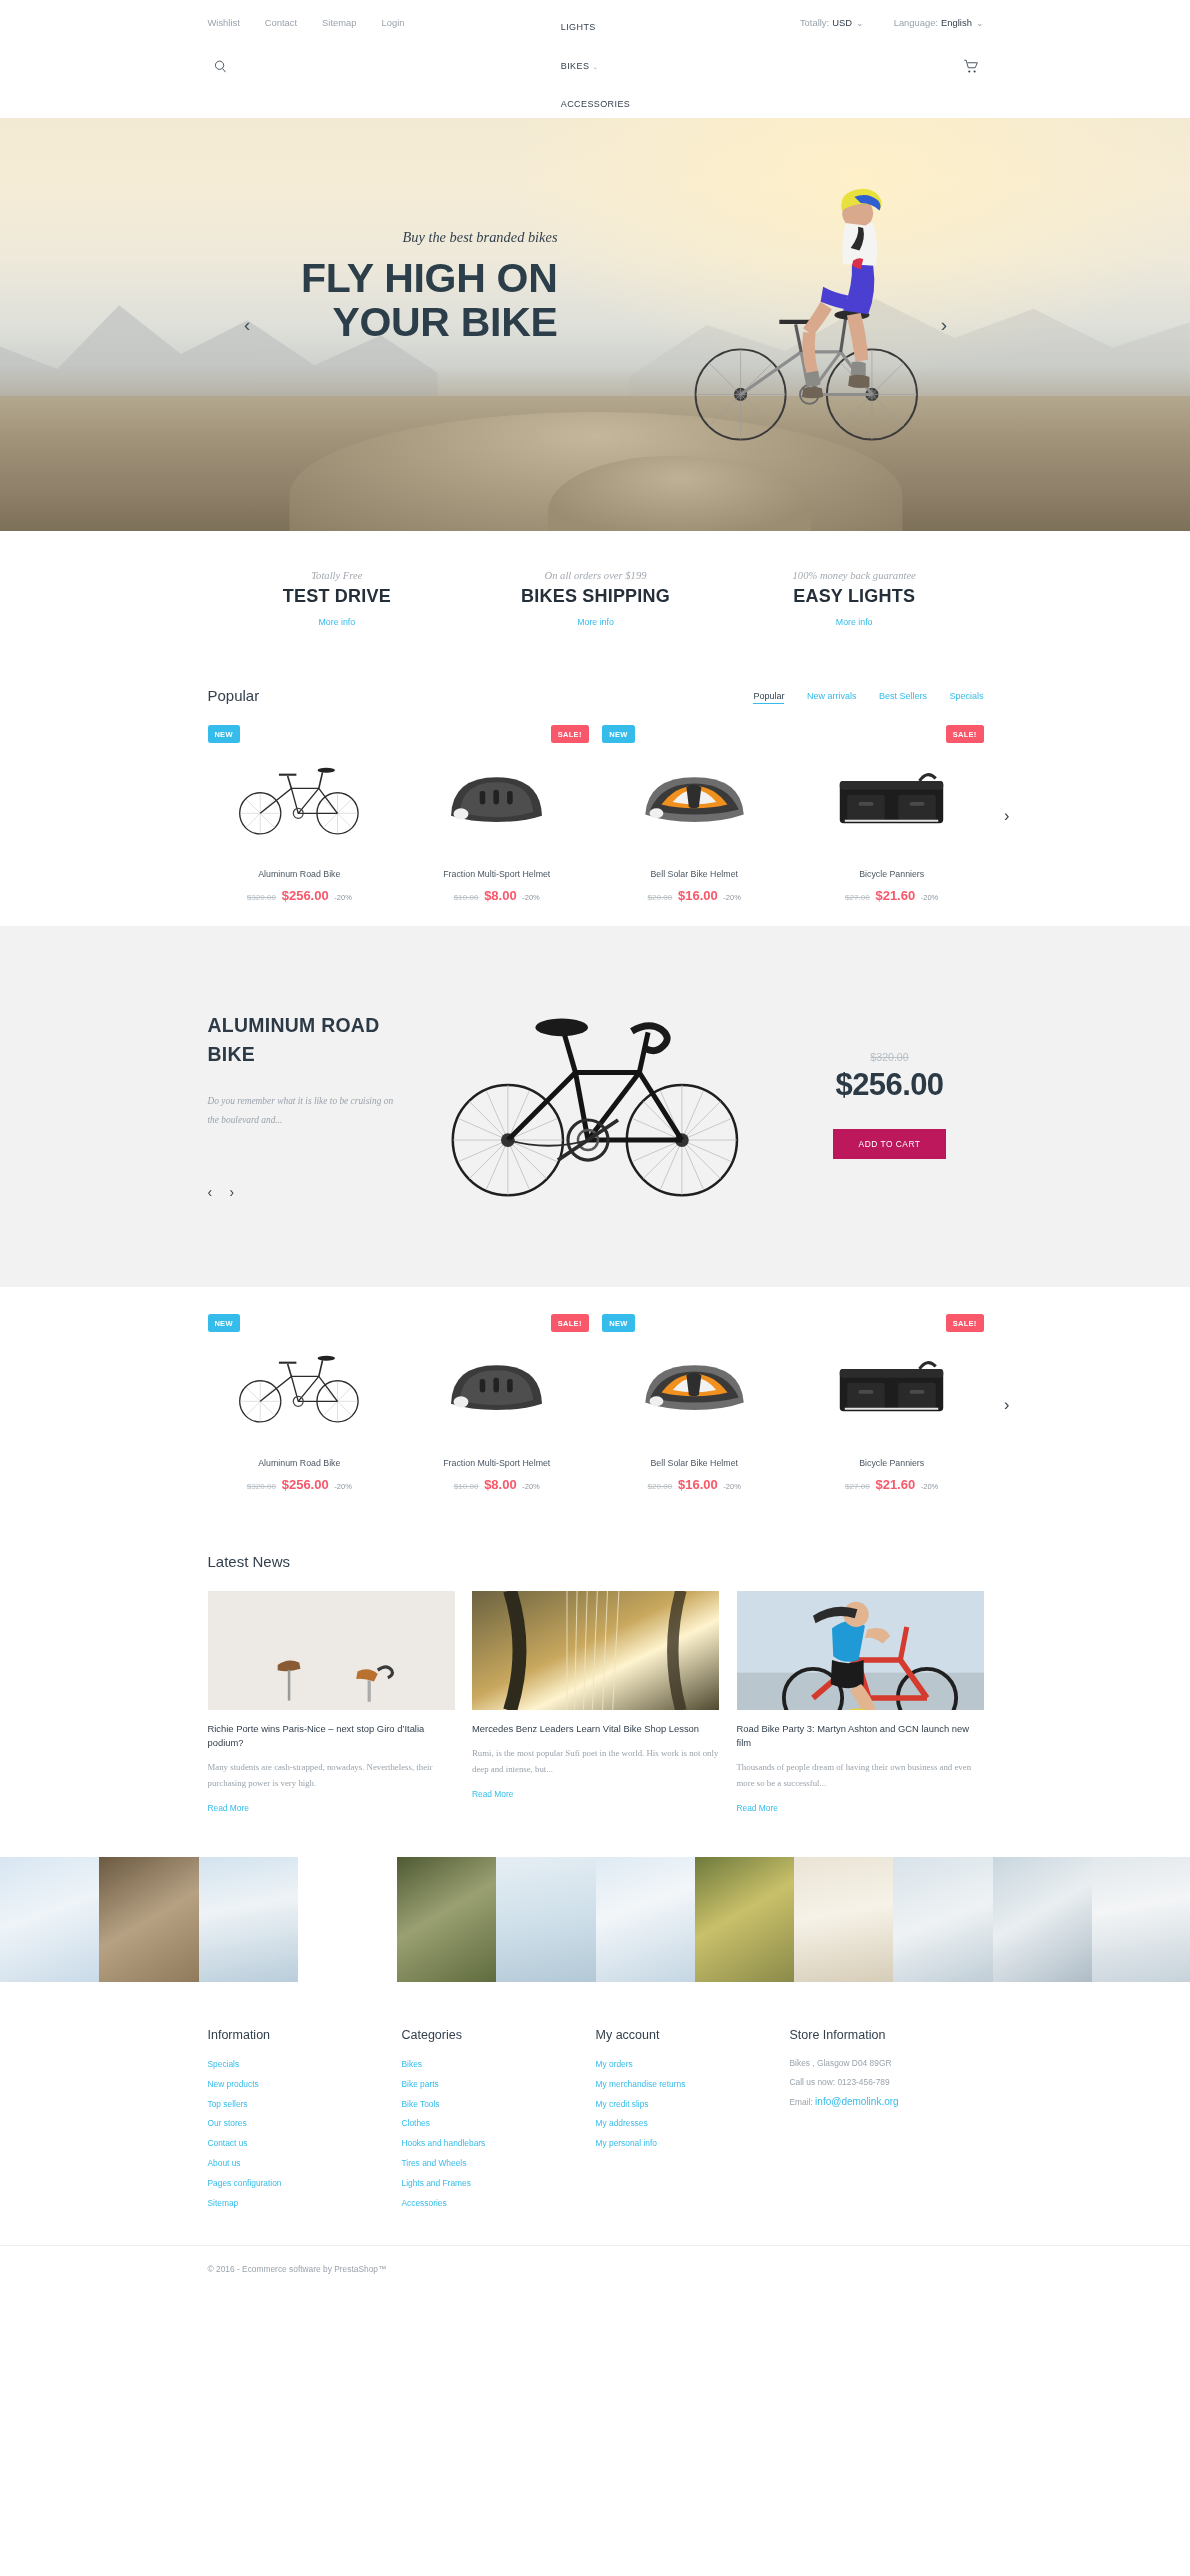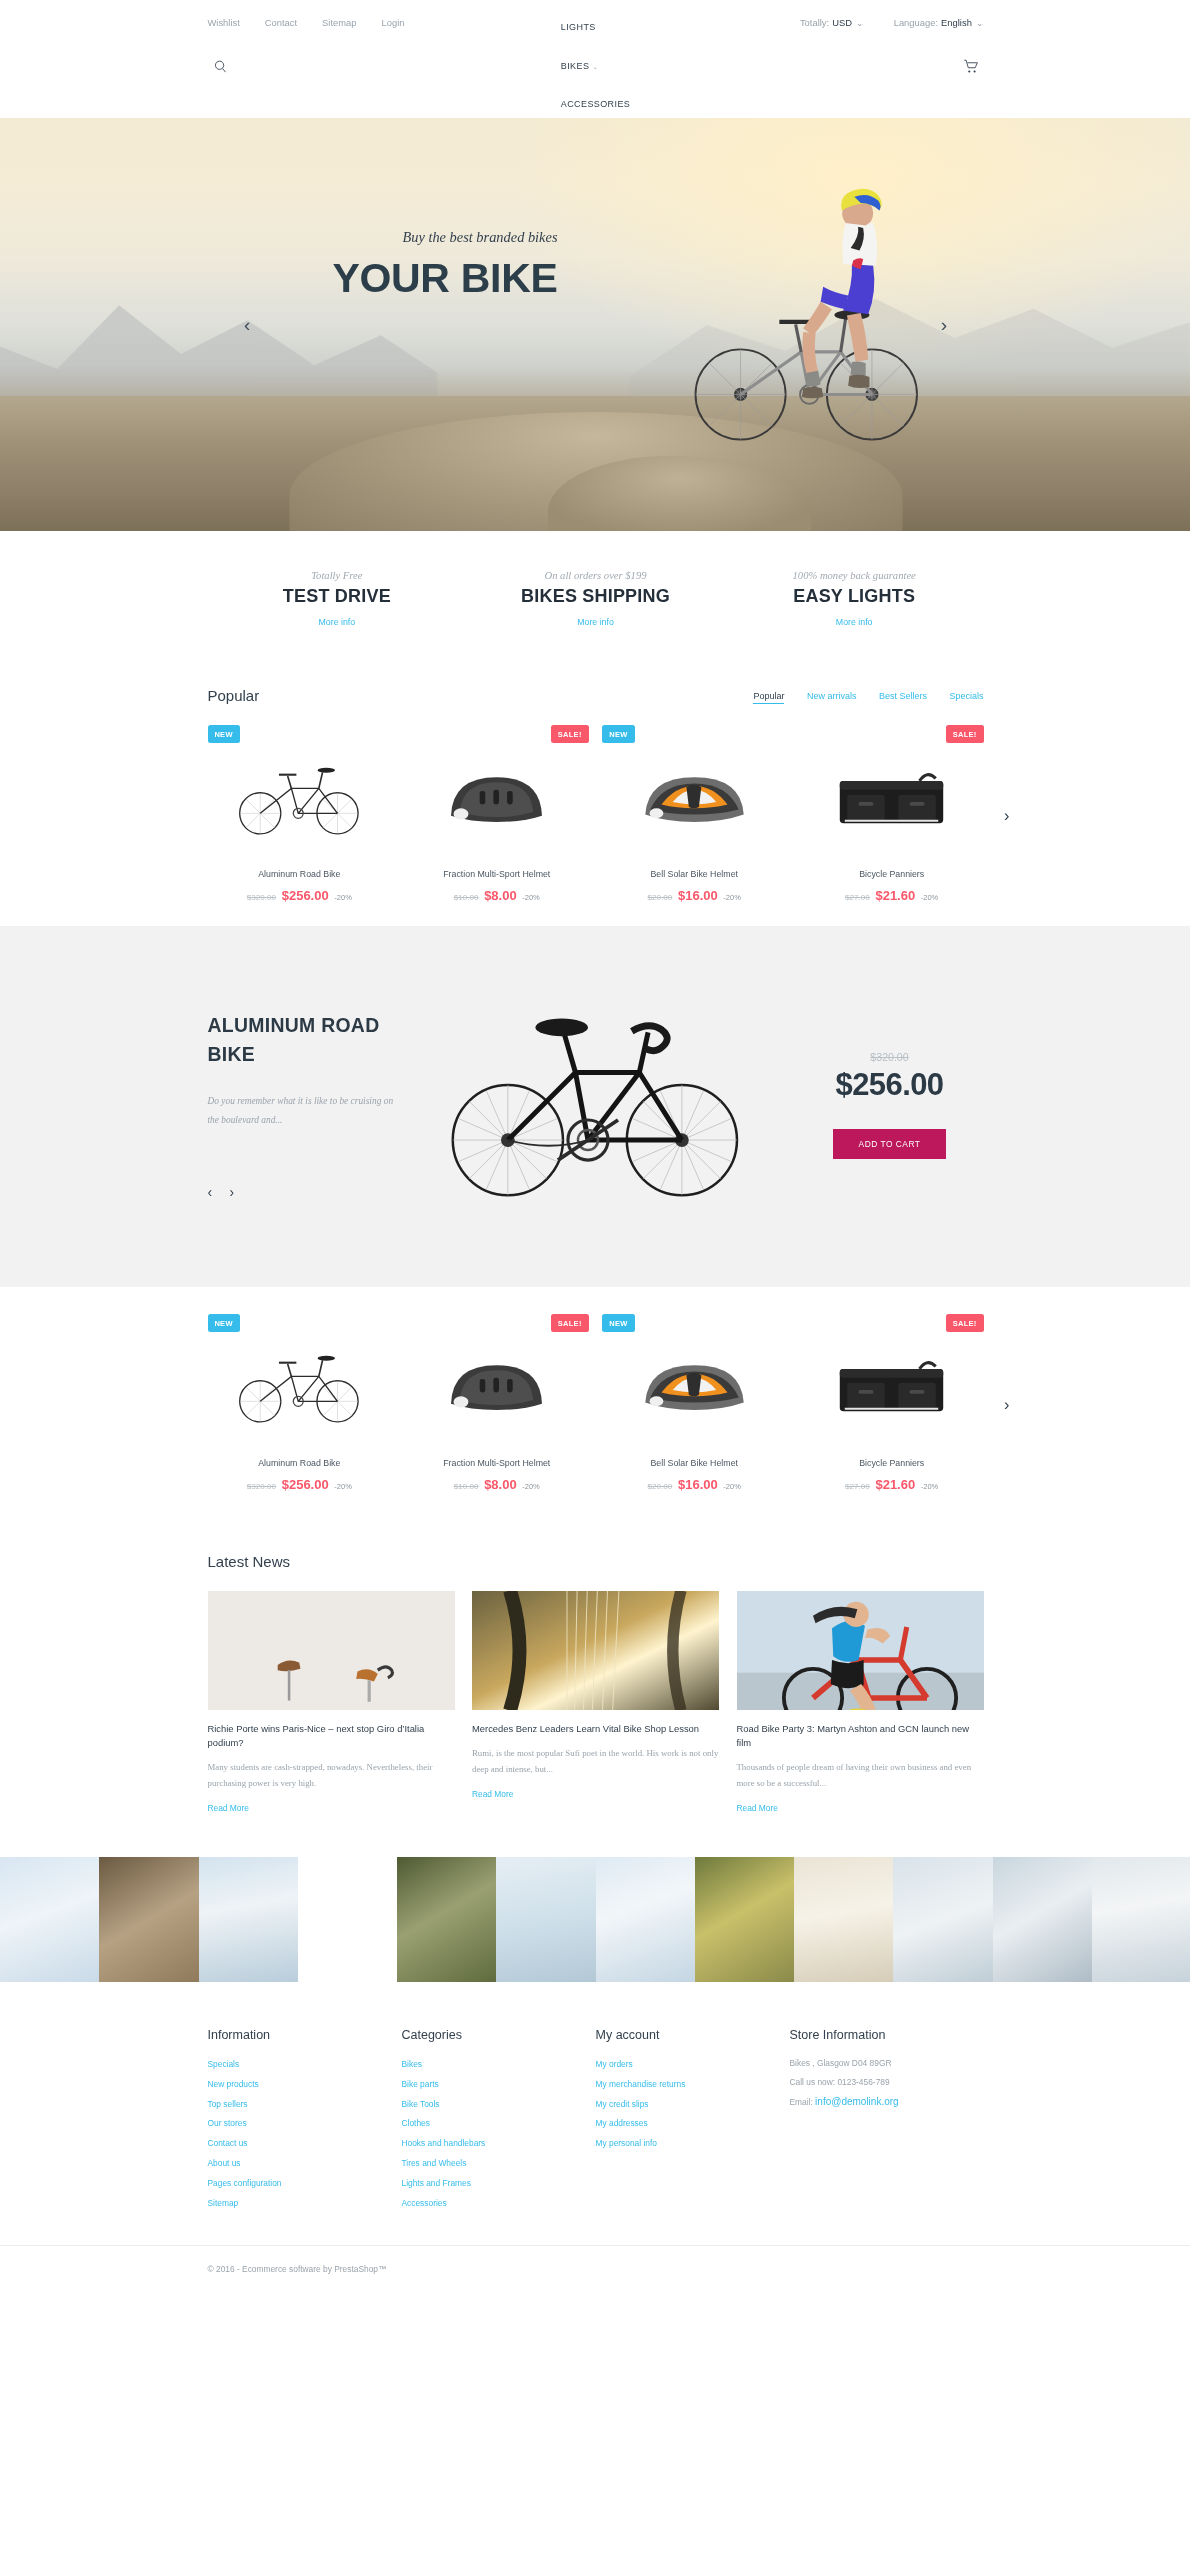--- a/index.html
+++ b/index.html
@@ -304,20 +304,21 @@
         <path d="M300 200 q10 38 12 74 l-20 4 q-6 -38 -14 -74 z" fill="#d8a98c"></path>
         <path d="M286 278 q14 -2 22 2 l0 20 q-14 2 -24 -2 z" fill="#8a8a86"></path>
         <path d="M282 300 q18 -4 32 2 l0 16 q-20 4 -34 -2 z" fill="#6f6456"></path>
       </g>
     </svg>
   </div>
 
   <div class="hero-copy">
     <div class="hero-sub">Buy the best branded bikes</div>
     <div class="hero-title">
+      <div>FLY HIGH ON</div>
       <div>YOUR BIKE</div>
     </div>
   </div>
   <div class="hero-arrow left">‹</div>
   <div class="hero-arrow right">›</div>
 </section>
 
 <section class="services">
   <div class="wrap">
     <div class="svc">

